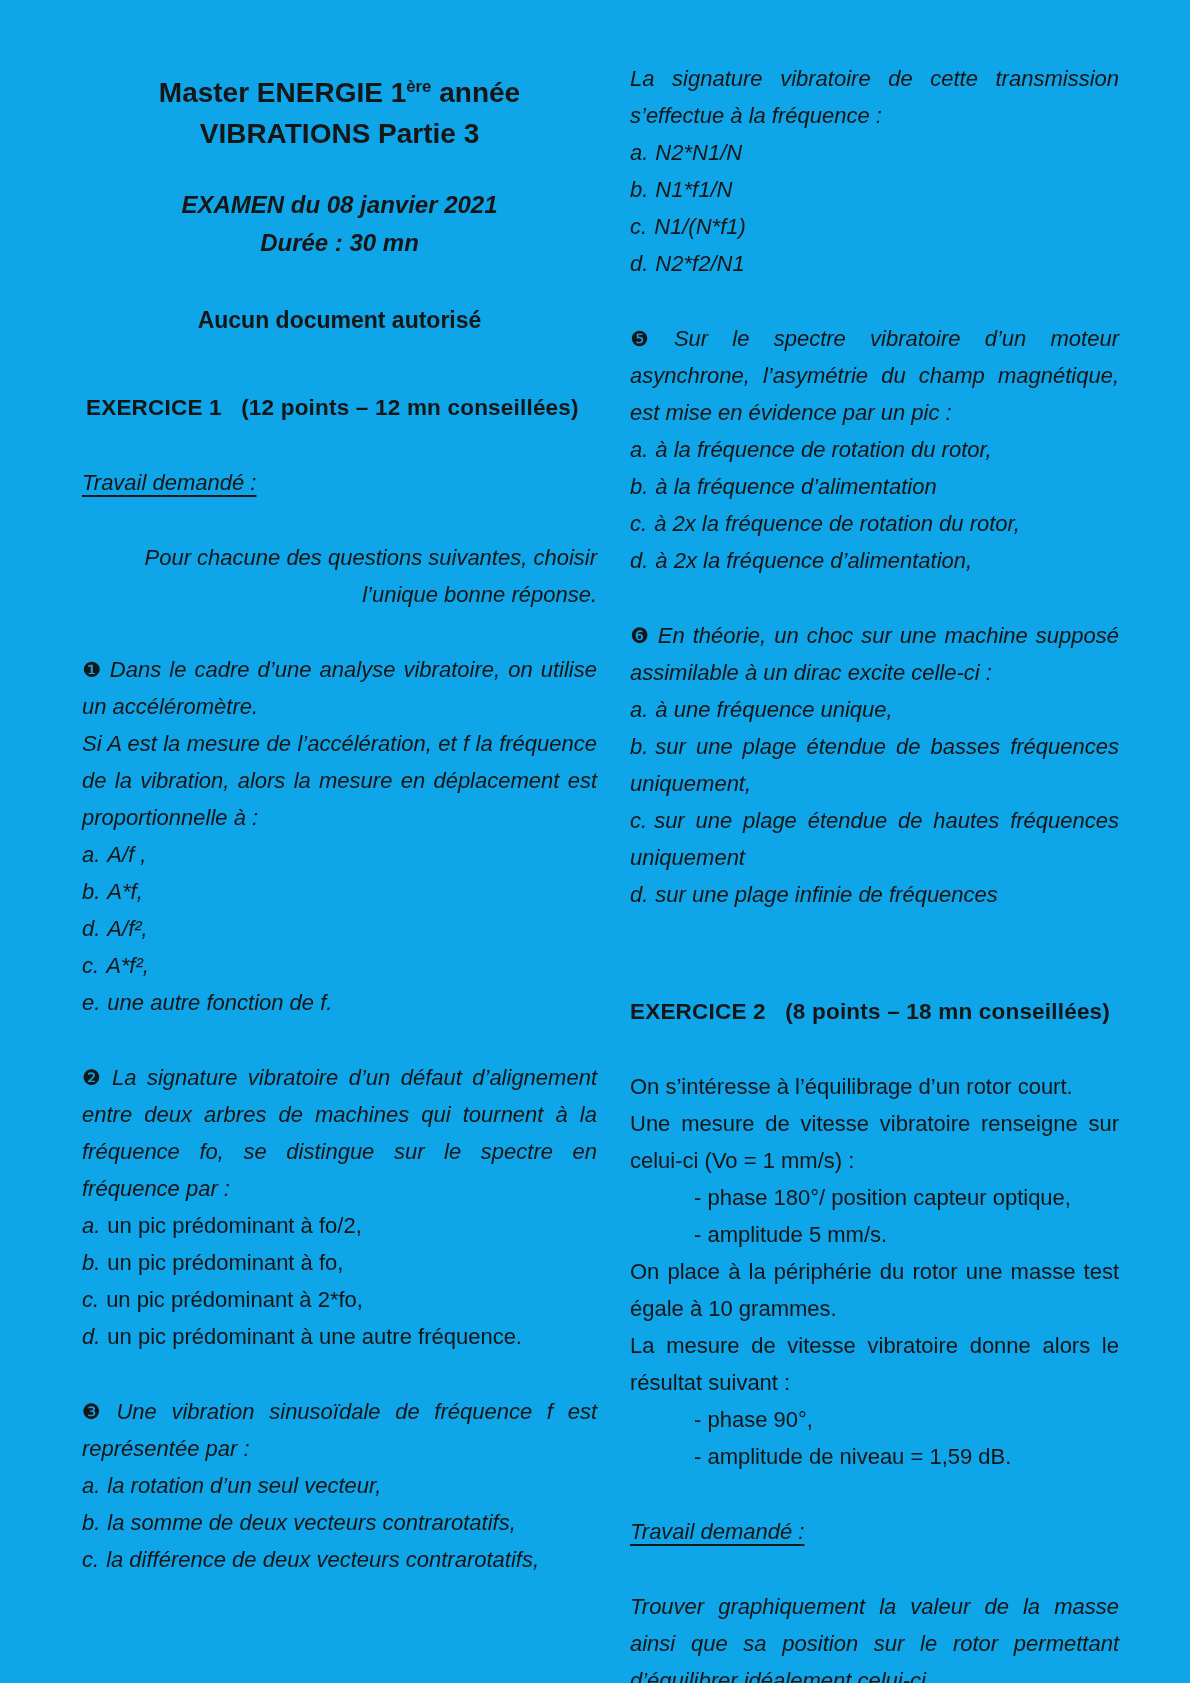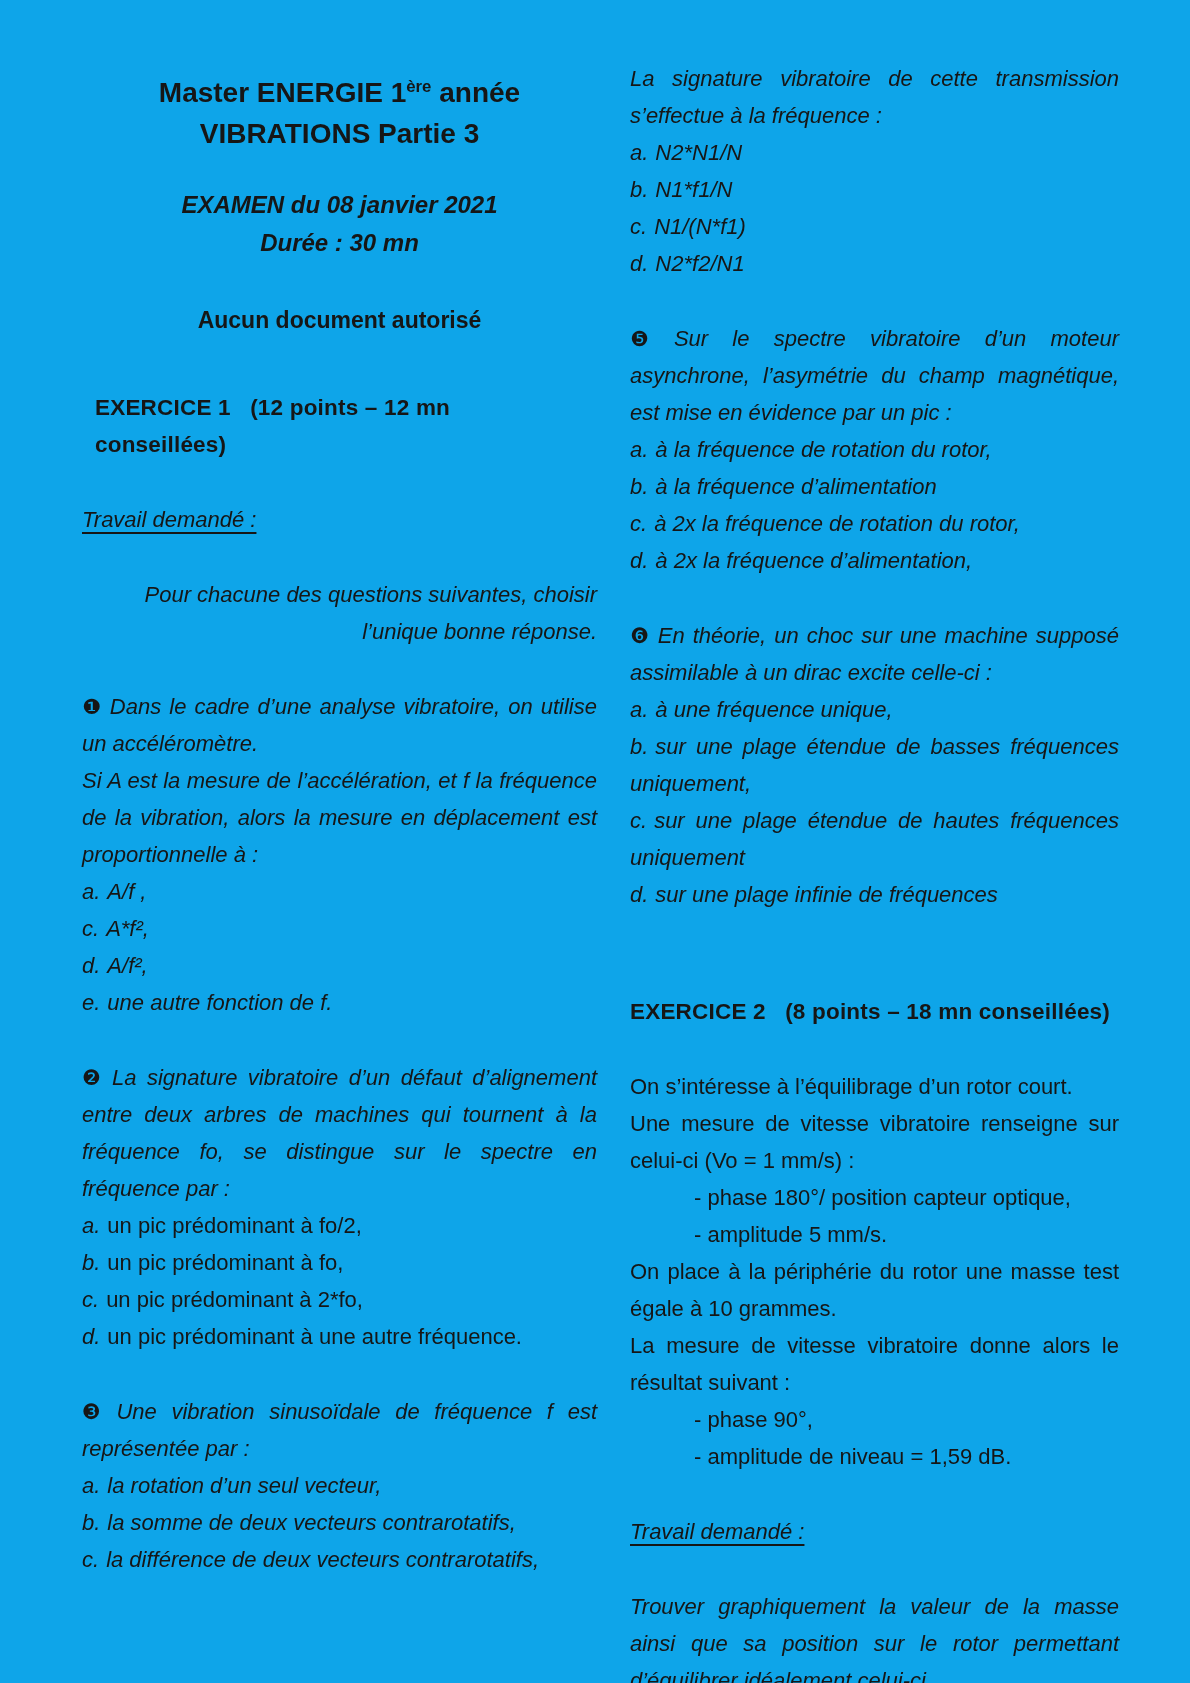--- a/index.html
+++ b/index.html
@@ -17,21 +17,21 @@
   .col-right{left:630px;width:489px;}
 
   p{margin:0;}
 
   .doc-header{text-align:center;margin:6px 0 50px;}
   .doc-title{font-size:28px;font-weight:700;line-height:41px;}
   .doc-title sup{font-size:0.6em;}
   .exam-meta{margin-top:32px;font-size:24px;font-weight:700;font-style:italic;line-height:38px;}
   .notice{margin-top:40px;font-size:23px;font-weight:700;}
 
-  .ex-heading{font-size:22.5px;font-weight:700;margin:13px;letter-spacing:0.2px;}
+  .ex-heading{font-size:22.5px;font-weight:700;margin:4px;letter-spacing:0.2px;}
   .ex2-heading{margin:80px 0 38px;}
 
   .work-label{font-style:italic;text-decoration:underline;text-underline-offset:5px;margin:38px 0;}
 
   .intro{font-style:italic;margin:0 0 38px;text-align:right;}
 
   .question{margin:0 0 38px;}
   .qp{text-align:justify;font-style:italic;}
   .qmark{font-style:normal;padding-right:7px;font-size:21px;}
   .opt{font-style:italic;text-align:justify;}
@@ -65,22 +65,23 @@
     <h2 class="ex-heading">EXERCICE 1&nbsp;&nbsp; (12 points – 12 mn conseillées)</h2>
 
     <p class="work-label">Travail demandé :</p>
 
     <p class="intro">Pour chacune des questions suivantes, choisir l’unique bonne réponse.</p>
 
     <div class="question">
       <p class="qp"><span class="qmark">❶</span><span>Dans le cadre d’une analyse vibratoire, on utilise un accéléromètre.</span></p>
       <p class="qp">Si A est la mesure de l’accélération, et f la fréquence de la vibration, alors la mesure en déplacement est proportionnelle à :</p>
       <p class="opt"><span class="ol">a.</span><span class="ot">A/f ,</span></p>
+      <p class="opt"><span class="ol">b.</span><span class="ot">A*f,</span></p>
+      <p class="opt"><span class="ol">d.</span><span class="ot">A/f²,</span></p>
       <p class="opt"><span class="ol">c.</span><span class="ot">A*f²,</span></p>
-      <p class="opt"><span class="ol">d.</span><span class="ot">A/f²,</span></p>
       <p class="opt"><span class="ol">e.</span><span class="ot">une autre fonction de f.</span></p>
     </div>
 
     <div class="question">
       <p class="qp"><span class="qmark">❷</span><span>La signature vibratoire d’un défaut d’alignement entre deux arbres de machines qui tournent à la fréquence fo, se distingue sur le spectre en fréquence par :</span></p>
       <p class="opt opt-mixed"><span class="ol">a.</span><span class="ot">un pic prédominant à fo/2,</span></p>
       <p class="opt opt-mixed"><span class="ol">b.</span><span class="ot">un pic prédominant à fo,</span></p>
       <p class="opt opt-mixed"><span class="ol">c.</span><span class="ot">un pic prédominant à 2*fo,</span></p>
       <p class="opt opt-mixed"><span class="ol">d.</span><span class="ot">un pic prédominant à une autre fréquence.</span></p>
     </div>

